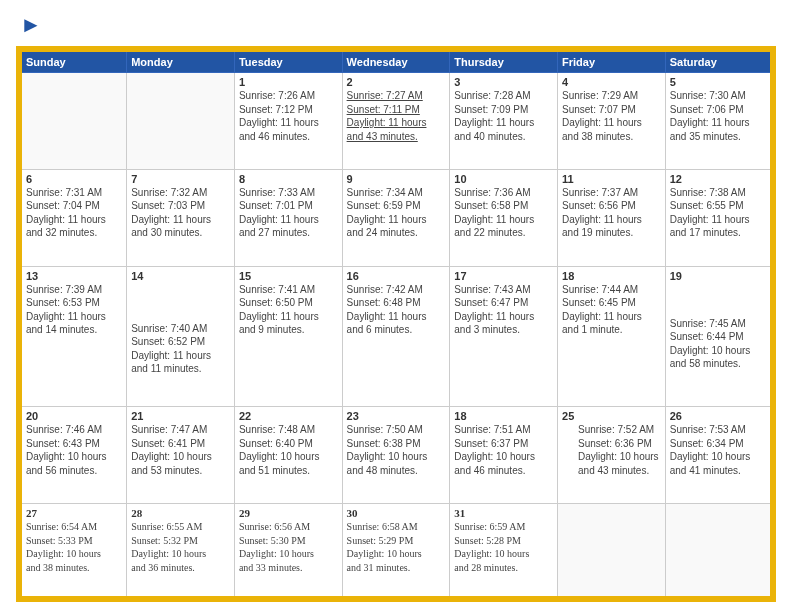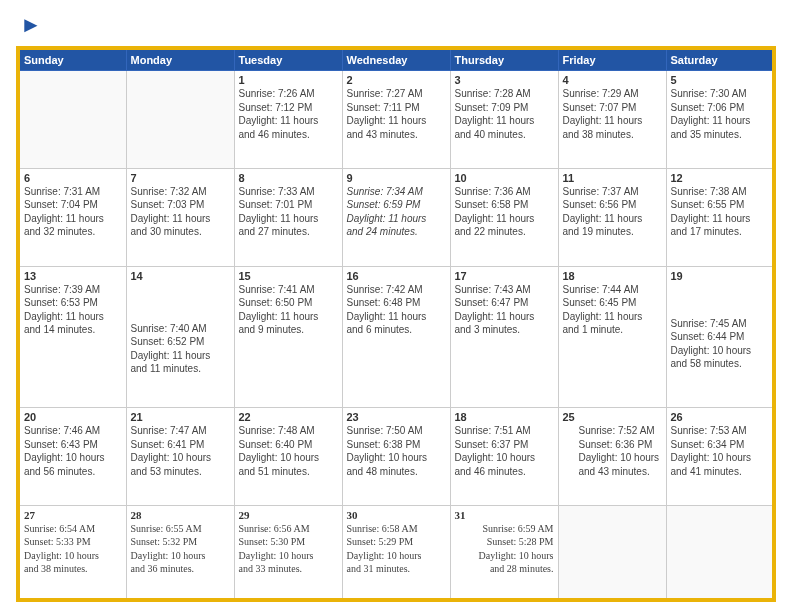--- a/index.html
+++ b/index.html
@@ -56,21 +56,21 @@
       font-weight: bold;
       color: #333;
       line-height: 1.1;
     }
     .location {
       font-size: 14px;
       color: #555;
     }
     .calendar {
       flex: 1;
-      border: 4px solid #eab308;
+      border: 6px solid #eab308;
       border-collapse: collapse;
       width: 100%;
       table-layout: fixed;
     }
     .calendar th {
       background: #2255a4;
       color: #fff;
       font-size: 11px;
       font-weight: bold;
       padding: 4px 4px;
@@ -142,21 +142,21 @@
           <td class="empty"></td>
           <td>
             <span class="day-num">1</span>
             <div class="day-info" style="white-space: pre-line;">Sunrise: 7:26 AM
 Sunset: 7:12 PM
 Daylight: 11 hours
 and 46 minutes.</div>
           </td>
           <td>
             <span class="day-num">2</span>
-            <div class="day-info" style="white-space: pre-line;">Sunrise: 7:27 AM
+            <div class="day-info" style="white-space: pre-line; text-decoration: underline;">Sunrise: 7:27 AM
 Sunset: 7:11 PM
 Daylight: 11 hours
 and 43 minutes.</div>
           </td>
           <td>
             <span class="day-num">3</span>
             <div class="day-info" style="white-space: pre-line;">Sunrise: 7:28 AM
 Sunset: 7:09 PM
 Daylight: 11 hours
 and 40 minutes.</div>
@@ -193,21 +193,21 @@
           </td>
           <td>
             <span class="day-num">8</span>
             <div class="day-info" style="white-space: pre-line;">Sunrise: 7:33 AM
 Sunset: 7:01 PM
 Daylight: 11 hours
 and 27 minutes.</div>
           </td>
           <td>
             <span class="day-num">9</span>
-            <div class="day-info" style="white-space: pre-line; font-style: italic;">Sunrise: 7:34 AM
+            <div class="day-info" style="white-space: pre-line;">Sunrise: 7:34 AM
 Sunset: 6:59 PM
 Daylight: 11 hours
 and 24 minutes.</div>
           </td>
           <td>
             <span class="day-num">10</span>
             <div class="day-info" style="white-space: pre-line;">Sunrise: 7:36 AM
 Sunset: 6:58 PM
 Daylight: 11 hours
 and 22 minutes.</div>
@@ -353,21 +353,21 @@
           </td>
           <td>
             <span class="day-num">30</span>
             <div class="day-info" style="white-space: pre-line;">Sunrise: 6:58 AM
 Sunset: 5:29 PM
 Daylight: 10 hours
 and 31 minutes.</div>
           </td>
           <td>
             <span class="day-num">31</span>
-            <div class="day-info" style="white-space: pre-line; text-align: right;">Sunrise: 6:59 AM
+            <div class="day-info" style="white-space: pre-line;">Sunrise: 6:59 AM
 Sunset: 5:28 PM
 Daylight: 10 hours
 and 28 minutes.</div>
           </td>
           <td class="empty"></td>
           <td class="empty"></td>
         </tr>
       </tbody>
   </table>
 </div>

